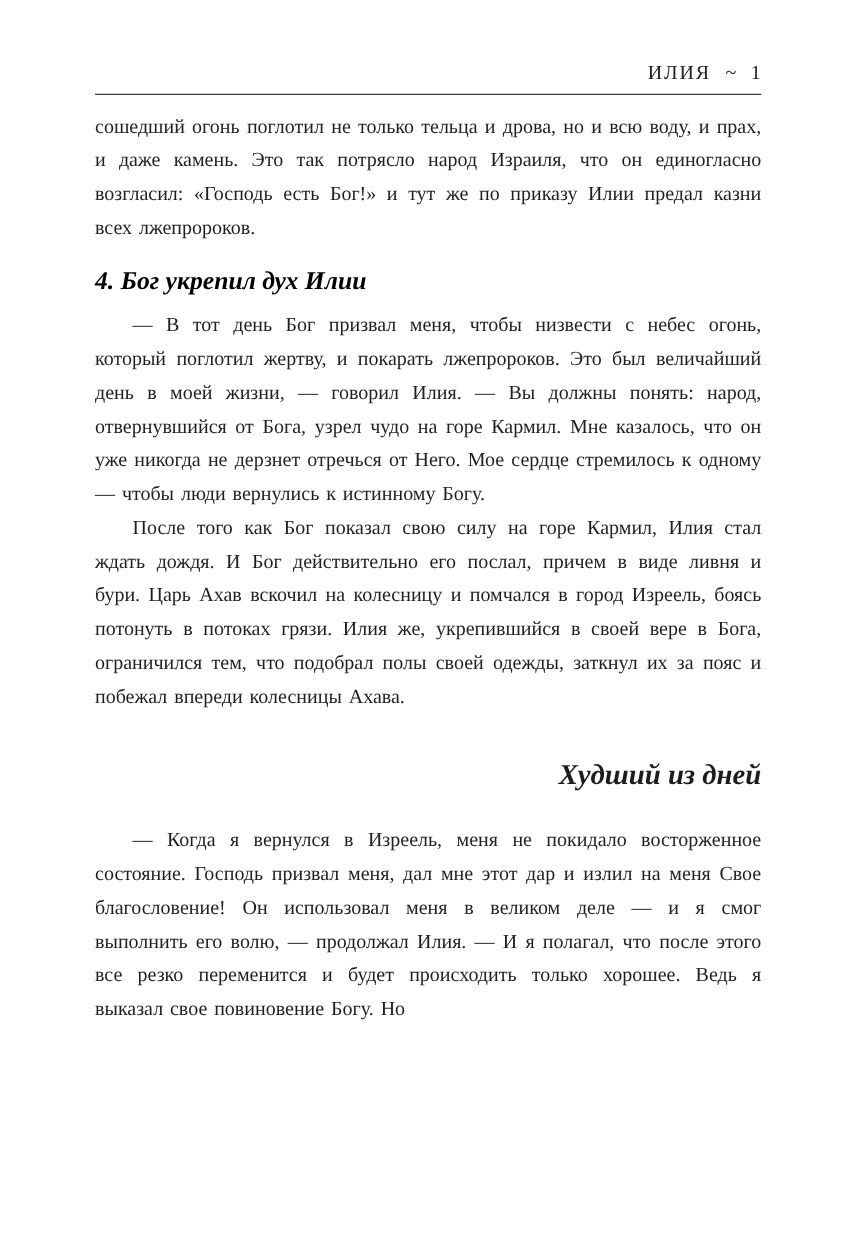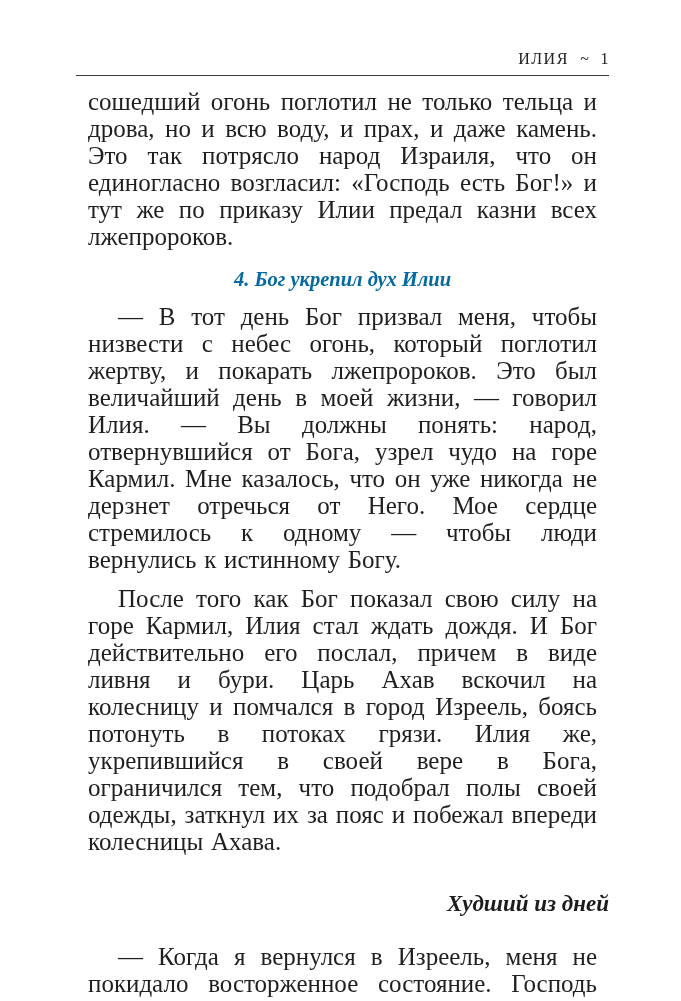--- a/index.html
+++ b/index.html
@@ -32,39 +32,39 @@
     margin: 0 6px;
     letter-spacing: 0;
   }
   .running-head .page-num {
     letter-spacing: 0.5px;
   }
   main.text-block {
     margin-top: 10px;
   }
   p.para {
-    margin: 12px;
-    font-size: 25px;
+    margin: 0;
+    font-size: 16px;
     line-height: 27px;
     text-align: justify;
     text-indent: 30px;
     word-spacing: 1.5px;
     hyphens: auto;
     -webkit-hyphens: auto;
   }
   p.para.no-indent {
     text-indent: 0;
   }
   h2.section-heading {
     margin: 18px 0 10px 0;
     font-size: 20.5px;
     font-weight: bold;
     font-style: italic;
-    text-align: center;
-    color: #0369a1;
+    text-align: left;
+    color: #000000;
   }
   h1.chapter-heading {
     margin: 36px 0 26px 0;
     font-size: 23px;
     font-weight: bold;
     font-style: italic;
     text-align: right;
     color: #1c1c1c;
   }
 </style>

